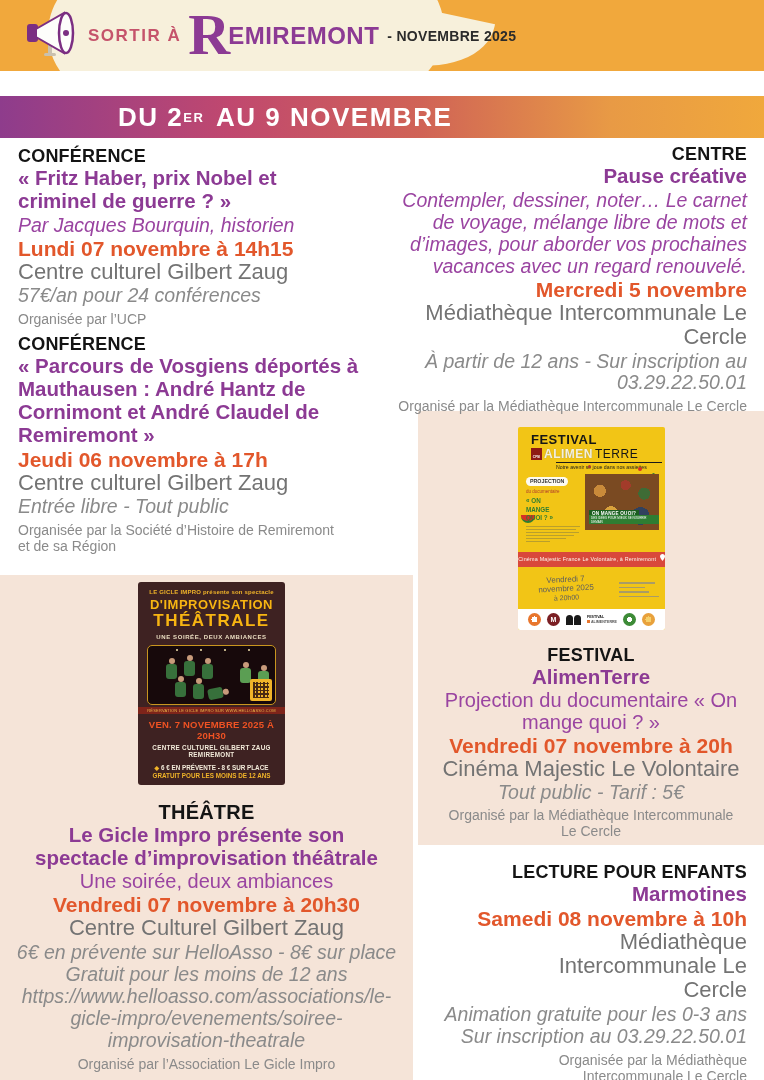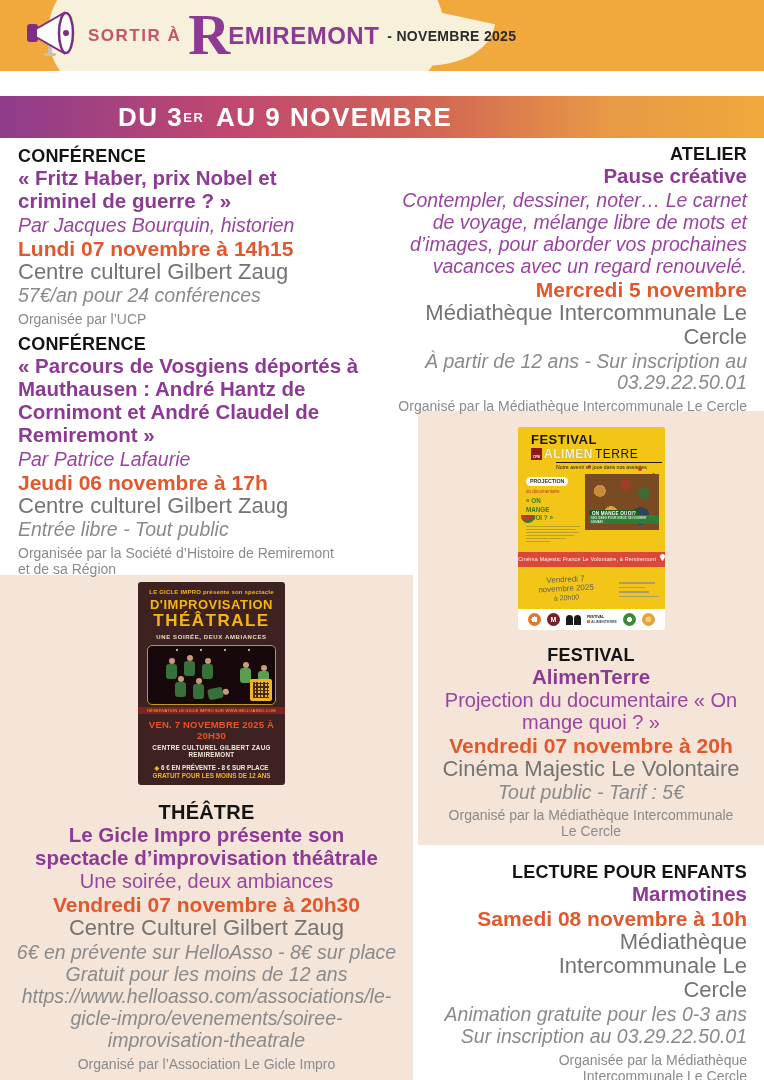--- a/index.html
+++ b/index.html
@@ -157,48 +157,47 @@
     </div>
     <div class="brand">
       <span class="brand-prefix">SORTIR À</span>
       <span class="brand-initial">R</span>
       <span class="brand-rest">EMIREMONT</span>
       <span class="brand-suffix">- NOVEMBRE 2025</span>
     </div>
   </div>
 
   <div class="date-banner">
-    <span>DU 3</span><sup>ER</sup>&nbsp;<span>AU 9 NOVEMBRE</span>
+    <span>DU 2</span><sup>ER</sup>&nbsp;<span>AU 9 NOVEMBRE</span>
   </div>
 
   <div class="panel-left"></div>
   <div class="panel-right"></div>
 
   <section class="event conf1">
     <div class="cat">CONFÉRENCE</div>
     <div class="title">« Fritz Haber, prix Nobel et criminel de guerre ? »</div>
     <div class="byline">Par Jacques Bourquin, historien</div>
     <div class="date">Lundi 07 novembre à 14h15</div>
     <div class="venue">Centre culturel Gilbert Zaug</div>
     <div class="info">57€/an pour 24 conférences</div>
     <div class="org">Organisée par l’UCP</div>
   </section>
 
   <section class="event conf2">
     <div class="cat">CONFÉRENCE</div>
     <div class="title">« Parcours de Vosgiens déportés à Mauthausen : André Hantz de Cornimont et André Claudel de Remiremont »</div>
-    <div class="byline">Par Patrice Lafaurie</div>
     <div class="date">Jeudi 06 novembre à 17h</div>
     <div class="venue">Centre culturel Gilbert Zaug</div>
     <div class="info">Entrée libre - Tout public</div>
     <div class="org">Organisée par la Société d’Histoire de Remiremont et de sa Région</div>
   </section>
 
   <section class="event atelier">
-    <div class="cat">ATELIER</div>
+    <div class="cat">CENTRE</div>
     <div class="title">Pause créative</div>
     <div class="byline info-desc">Contempler, dessiner, noter… Le carnet de voyage, mélange libre de mots et d’images, pour aborder vos prochaines vacances avec un regard renouvelé.</div>
     <div class="date">Mercredi 5 novembre</div>
     <div class="venue">Médiathèque Intercommunale Le Cercle</div>
     <div class="info">À partir de 12 ans - Sur inscription au 03.29.22.50.01</div>
     <div class="org">Organisé par la Médiathèque Intercommunale Le Cercle</div>
   </section>
 
   <div class="poster-improv">
     <div class="ip-tag">LE GICLE IMPRO présente son spectacle</div>

